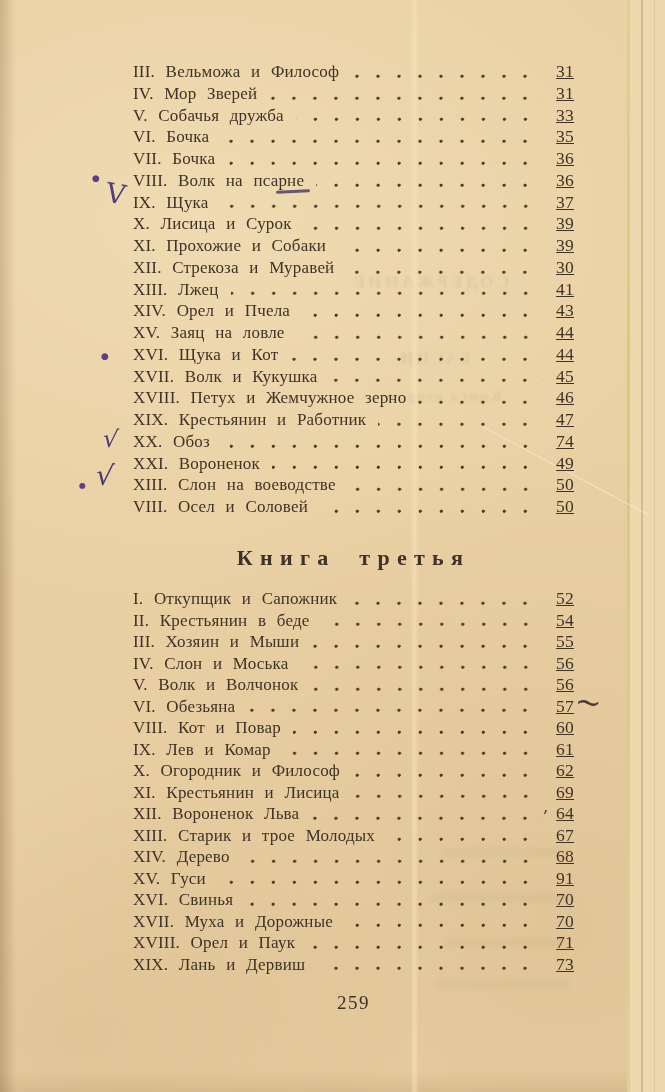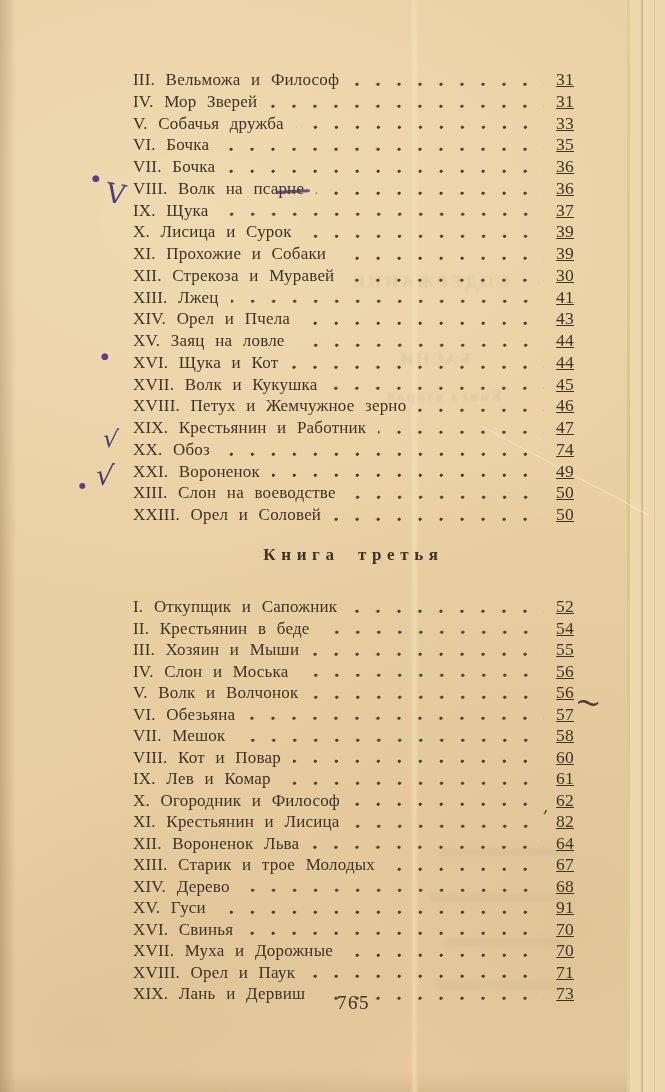--- a/index.html
+++ b/index.html
@@ -34,35 +34,35 @@
     background:rgba(146,114,70,.30);
   }
   .edge-crease2{
     position:absolute;left:654px;top:0;width:1px;height:1092px;
     background:rgba(146,114,70,.15);
   }
   .scratch{
     position:absolute;left:470px;top:470px;width:190px;height:1px;
     background:rgba(255,246,222,.55);transform:rotate(28deg);
   }
-  .toc{position:absolute;left:133px;width:441px;margin-top:8px;}
+  .toc{position:absolute;left:133px;width:441px;}
   #book2{top:61px;}
   #book3{top:588px;}
   .row{display:flex;align-items:baseline;height:21.75px;line-height:21.75px;font-size:17px;letter-spacing:.2px;}
   #book3 .row{height:21.5px;line-height:21.5px;}
   .tt{white-space:nowrap;word-spacing:.36em;}
   .leader{
     flex:1 1 auto;align-self:flex-end;height:5px;margin:0 8px 4px 12px;
     background-image:radial-gradient(circle at 2.2px 2.2px, #463a2b 1.25px, rgba(70,58,43,0) 1.9px);
     background-size:21px 5px;background-repeat:repeat-x;background-position:right bottom;
   }
   .pg{min-width:22px;text-align:right;font-size:17.5px;white-space:nowrap;text-decoration:underline;}
   .section-heading{
     position:absolute;left:133px;top:545px;width:441px;text-align:center;
-    font-size:17px;font-weight:700;letter-spacing:.33em;word-spacing:.5em;
+    font-size:22px;font-weight:700;letter-spacing:.33em;word-spacing:.5em;
   }
   .folio{
     position:absolute;left:133px;top:992px;width:441px;text-align:center;
     font-size:19px;letter-spacing:1.5px;
   }
   .annotation{position:absolute;pointer-events:none;font-family:"DejaVu Serif",serif;}
   .annotation.lineform{border-radius:2px;}
   .ghost{
     position:absolute;pointer-events:none;
     transform:scaleX(-1);
@@ -189,21 +189,21 @@
       <span class="tt">XXI. Вороненок</span>
       <span class="leader"></span>
       <span class="pg">49</span>
     </div>
     <div class="row">
       <span class="tt">XIII. Слон на воеводстве</span>
       <span class="leader"></span>
       <span class="pg">50</span>
     </div>
     <div class="row">
-      <span class="tt">XXIII. Орел и Соловей</span>
+      <span class="tt">VIII. Осел и Соловей</span>
       <span class="leader"></span>
       <span class="pg">50</span>
     </div>
   </div>
 
 <div class="section-heading">Книга третья</div>
 
 <div id="book3" class="toc">
     <div class="row">
       <span class="tt">I. Откупщик и Сапожник</span>
@@ -229,43 +229,38 @@
       <span class="tt">V. Волк и Волчонок</span>
       <span class="leader"></span>
       <span class="pg">56</span>
     </div>
     <div class="row">
       <span class="tt">VI. Обезьяна</span>
       <span class="leader"></span>
       <span class="pg">57</span>
     </div>
     <div class="row">
-      <span class="tt">VII. Мешок</span>
-      <span class="leader"></span>
-      <span class="pg">58</span>
-    </div>
-    <div class="row">
       <span class="tt">VIII. Кот и Повар</span>
       <span class="leader"></span>
       <span class="pg">60</span>
     </div>
     <div class="row">
       <span class="tt">IX. Лев и Комар</span>
       <span class="leader"></span>
       <span class="pg">61</span>
     </div>
     <div class="row">
       <span class="tt">X. Огородник и Философ</span>
       <span class="leader"></span>
       <span class="pg">62</span>
     </div>
     <div class="row">
       <span class="tt">XI. Крестьянин и Лисица</span>
       <span class="leader"></span>
-      <span class="pg">82</span>
+      <span class="pg">69</span>
     </div>
     <div class="row">
       <span class="tt">XII. Вороненок Льва</span>
       <span class="leader"></span>
       <span class="pg">64</span>
     </div>
     <div class="row">
       <span class="tt">XIII. Старик и трое Молодых</span>
       <span class="leader"></span>
       <span class="pg">67</span>
@@ -295,21 +290,21 @@
       <span class="leader"></span>
       <span class="pg">71</span>
     </div>
     <div class="row">
       <span class="tt">XIX. Лань и Дервиш</span>
       <span class="leader"></span>
       <span class="pg">73</span>
     </div>
   </div>
 
-<div class="folio">765</div>
+<div class="folio">259</div>
 
 <div id="annotations">
     <div class="annotation" style="left: 92px; top: 174px; transform: rotate(0deg); font-size: 9px; line-height: 1; color: rgb(92, 63, 134);">●</div>
     <div class="annotation" style="left: 106px; top: 180px; transform: rotate(10deg); font-size: 27px; line-height: 1; color: rgb(79, 61, 124);">V</div>
     <div class="annotation lineform" style="left: 276px; top: 190px; transform: rotate(-3deg); width: 34px; height: 3px; background: rgb(67, 53, 104); opacity: 0.8;"></div>
     <div class="annotation" style="left: 101px; top: 352px; transform: rotate(0deg); font-size: 9px; line-height: 1; color: rgb(92, 63, 134);">●</div>
     <div class="annotation" style="left: 103px; top: 427px; transform: rotate(6deg); font-size: 24px; line-height: 1; color: rgb(72, 58, 112);">√</div>
     <div class="annotation" style="left: 79px; top: 482px; transform: rotate(0deg); font-size: 8px; line-height: 1; color: rgb(92, 63, 134);">●</div>
     <div class="annotation" style="left: 96px; top: 462px; transform: rotate(6deg); font-size: 28px; line-height: 1; color: rgb(72, 58, 112);">√</div>
     <div class="annotation" style="left: 575px; top: 686px; transform: rotate(8deg); font-size: 32px; line-height: 1; color: rgb(74, 60, 52);">~</div>

